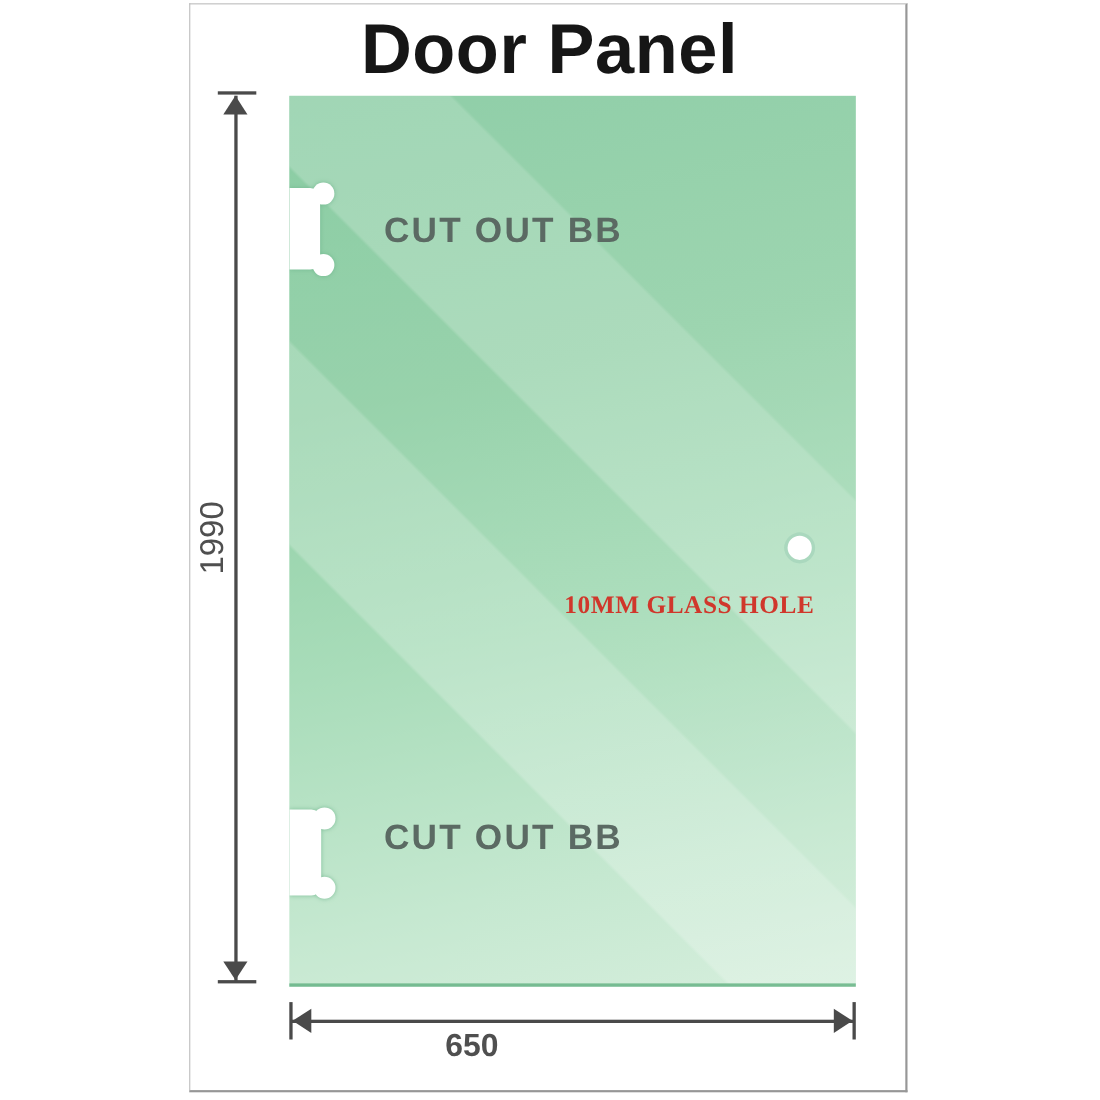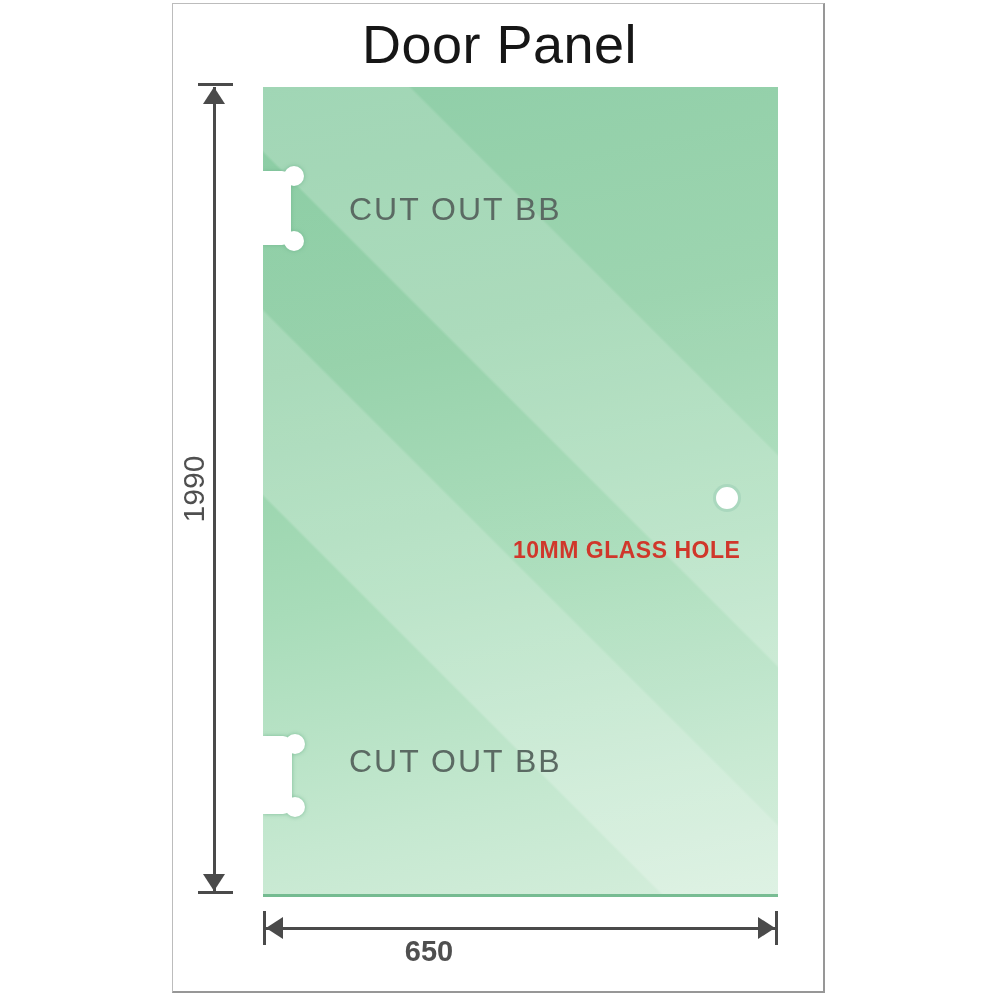--- a/index.html
+++ b/index.html
@@ -19,22 +19,22 @@
     border-right:2px solid #979797;
     border-bottom:2px solid #979797;
     box-sizing:border-box;
     background:#ffffff;
   }
 
   
   .title {
     left:173px; top:14px; width:653px;
     text-align:center;
-    font-size:54px; line-height:60px;
-    font-weight:normal; color:#161616;
+    font-size:64px; line-height:60px;
+    font-weight:bold; color:#161616;
     letter-spacing:0.5px;
   }
 
   
   .glass-panel {
     left:263px; top:87px; width:515px; height:810px;
     overflow:hidden;
     background:linear-gradient(168deg,#83c99e 0%,#92d0a7 32%,#a8dcb9 58%,#c5e8d0 84%,#d5eedc 100%);
     border-bottom:3px solid rgba(80,150,110,0.28);
     box-sizing:border-box;
@@ -60,39 +60,40 @@
   .cutout-bottom .cutout-body { top:2px; width:29px; height:78px; }
   .cutout-lobe { width:20px; height:20px; border-radius:50%; background:#ffffff; }
   .cutout-top .lobe-a { left:21px; top:0; }
   .cutout-top .lobe-b { left:21px; top:65px; }
   .cutout-bottom .lobe-a { left:22px; top:0; }
   .cutout-bottom .lobe-b { left:22px; top:63px; }
 
   .cutout-label {
     left:86px;
     font-size:32px; line-height:37px;
-    letter-spacing:2px; font-weight:400;
+    letter-spacing:2px; font-weight:700;
     color:#5b6a63;
     white-space:nowrap;
   }
   .cutout-label-top { top:104px; }
   .cutout-label-bottom { top:656px; }
 
   
   .glass-hole {
     left:450px; top:397px; width:22px; height:22px;
     background:#ffffff; border-radius:50%;
     border:3px solid rgba(125,195,155,0.65);
   }
   .glass-hole-label {
     left:250px; top:450px; width:220px;
     font-size:23px; line-height:26px; font-weight:bold;
     letter-spacing:0.5px;
     color:#d0372b;
     white-space:nowrap;
+    font-family:Liberation Serif, serif;
   }
 
   
   .dim { background:#4a4a4a; }
   .vdim-line  { left:213px; top:87px;  width:3px;  height:806px; }
   .vdim-cap-top { left:198px; top:83px; width:35px; height:3px; }
   .vdim-cap-bottom { left:198px; top:891px; width:35px; height:3px; }
   .tri { width:0; height:0; background:none; }
   .varrow-up   { left:203px; top:87px;  border-left:11px solid transparent; border-right:11px solid transparent; border-bottom:17px solid #4a4a4a; }
   .varrow-down { left:203px; top:874px; border-left:11px solid transparent; border-right:11px solid transparent; border-top:17px solid #4a4a4a; }

